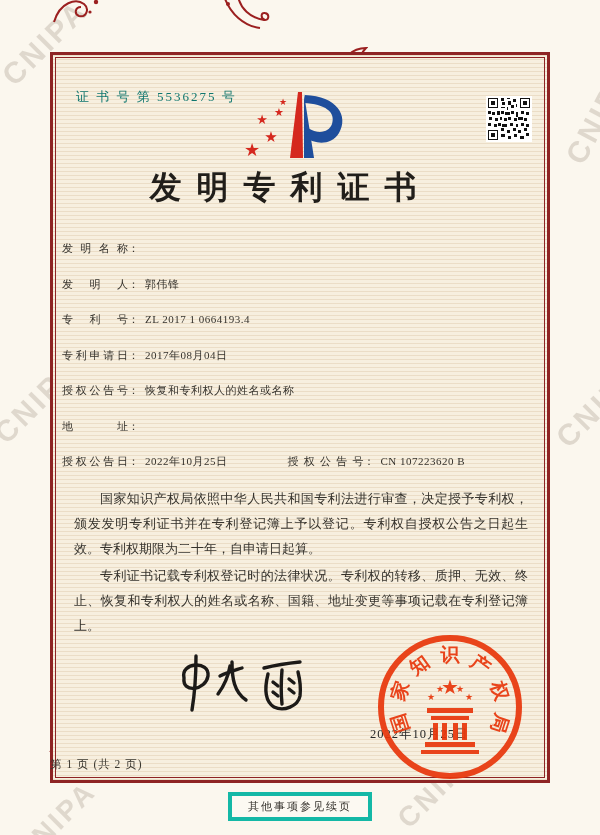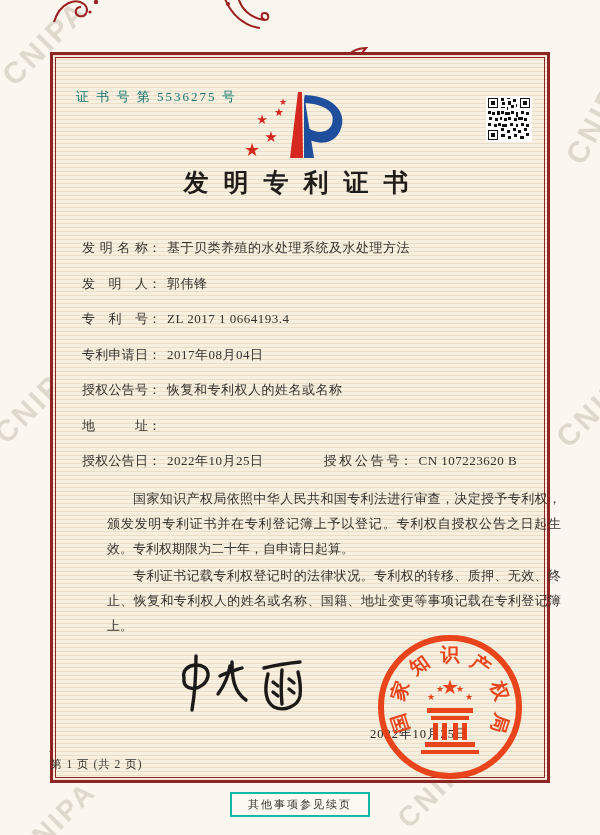--- a/index.html
+++ b/index.html
@@ -19,39 +19,39 @@
     border:3px solid #8e2424;
     background:
       repeating-linear-gradient(0deg, rgba(205,175,135,.28) 0 1px, rgba(255,255,255,0) 1px 4px),
       #f7efdf;
   }
   .frame::before{content:"";position:absolute;inset:2px;border:1px solid #8e2424;pointer-events:none;}
   .cert-no{position:absolute;left:76px;top:88px;font-size:13px;letter-spacing:2px;color:#0f766e;}
   .logo{position:absolute;left:235px;top:88px;}
   .qr{position:absolute;left:486px;top:96px;width:46px;height:46px;background:#fff;padding:2px;box-sizing:border-box;}
   .title{
-    position:absolute;left:46px;top:166px;width:500px;text-align:center;
-    font-size:25px;font-weight:bold;color:#211e1a;letter-spacing:15px;text-indent:15px;
-  }
-  .fields{position:absolute;left:82px;top:237px;width:452px;font-size:13px;color:#35322c;}
+    position:absolute;left:33px;top:166px;width:500px;text-align:center;
+    font-size:32px;font-weight:bold;color:#211e1a;letter-spacing:15px;text-indent:15px;
+  }
+  .fields{position:absolute;left:62px;top:237px;width:452px;font-size:11px;color:#35322c;}
   .frow{display:flex;margin-bottom:13.5px;line-height:22px;white-space:nowrap;}
   .flabel{display:inline-block;width:66px;text-align:justify;text-align-last:justify;}
   .fcolon{display:inline-block;margin-right:6px;}
   .fvalue{letter-spacing:.5px;}
   .frow2 .pair2{margin-left:60px;}
-  .paras{position:absolute;left:74px;top:486px;width:454px;font-size:13px;line-height:25px;color:#35322c;text-align:justify;margin-left:33px;}
+  .paras{position:absolute;left:74px;top:486px;width:454px;font-size:13px;line-height:25px;color:#35322c;text-align:justify;}
   .paras p{margin:0 0 2px 0;text-indent:2em;}
   .signoff{position:absolute;left:88px;top:666px;font-size:14px;color:#2c2923;line-height:28px;}
   .signature{position:absolute;left:168px;top:652px;}
   .seal-date{position:absolute;left:370px;top:726px;font-size:12.5px;color:#262626;letter-spacing:1px;z-index:1;}
   .seal{position:absolute;left:375px;top:632px;z-index:2;opacity:.93;}
   .pageno{position:absolute;left:50px;top:757px;width:500px;text-align:left;font-size:11.5px;color:#3a372f;letter-spacing:1px;}
   .footnote{
     position:absolute;left:50%;top:792px;transform:translateX(-50%);
-    border:2px solid #14b8a6;padding:3px 16px;font-size:11px;color:#33302a;letter-spacing:2px;background:rgba(255,255,255,.25);
+    border:4px solid #14b8a6;padding:3px 16px;font-size:11px;color:#33302a;letter-spacing:2px;background:rgba(255,255,255,.25);
   }
   .ornament{position:absolute;pointer-events:none;}
 </style>
 </head>
 <body>
 
 <div class="page">
 
   <div class="watermark" style="left:-8px;top:26px;">CNIPA</div>
   <div class="watermark" style="left:222px;top:104px;transform:rotate(-40deg);opacity:.75;">CNIPA</div>
@@ -158,21 +158,20 @@
         <rect x="26" y="24" width="2" height="2"></rect>
     </g>
   </svg>
 
   <div class="title">发明专利证书</div>
 
   <div class="fields">
     <div class="frow">
       <span class="flabel">发明名称</span>
         <span class="fcolon">：</span>
-        <span class="fvalue">基于贝类养殖的水处理系统及水处理方法</span>
     </div>
     <div class="frow">
       <span class="flabel">发明人</span>
         <span class="fcolon">：</span>
         <span class="fvalue">郭伟锋</span>
     </div>
     <div class="frow">
       <span class="flabel">专利号</span>
         <span class="fcolon">：</span>
         <span class="fvalue">ZL 2017 1 0664193.4</span>

